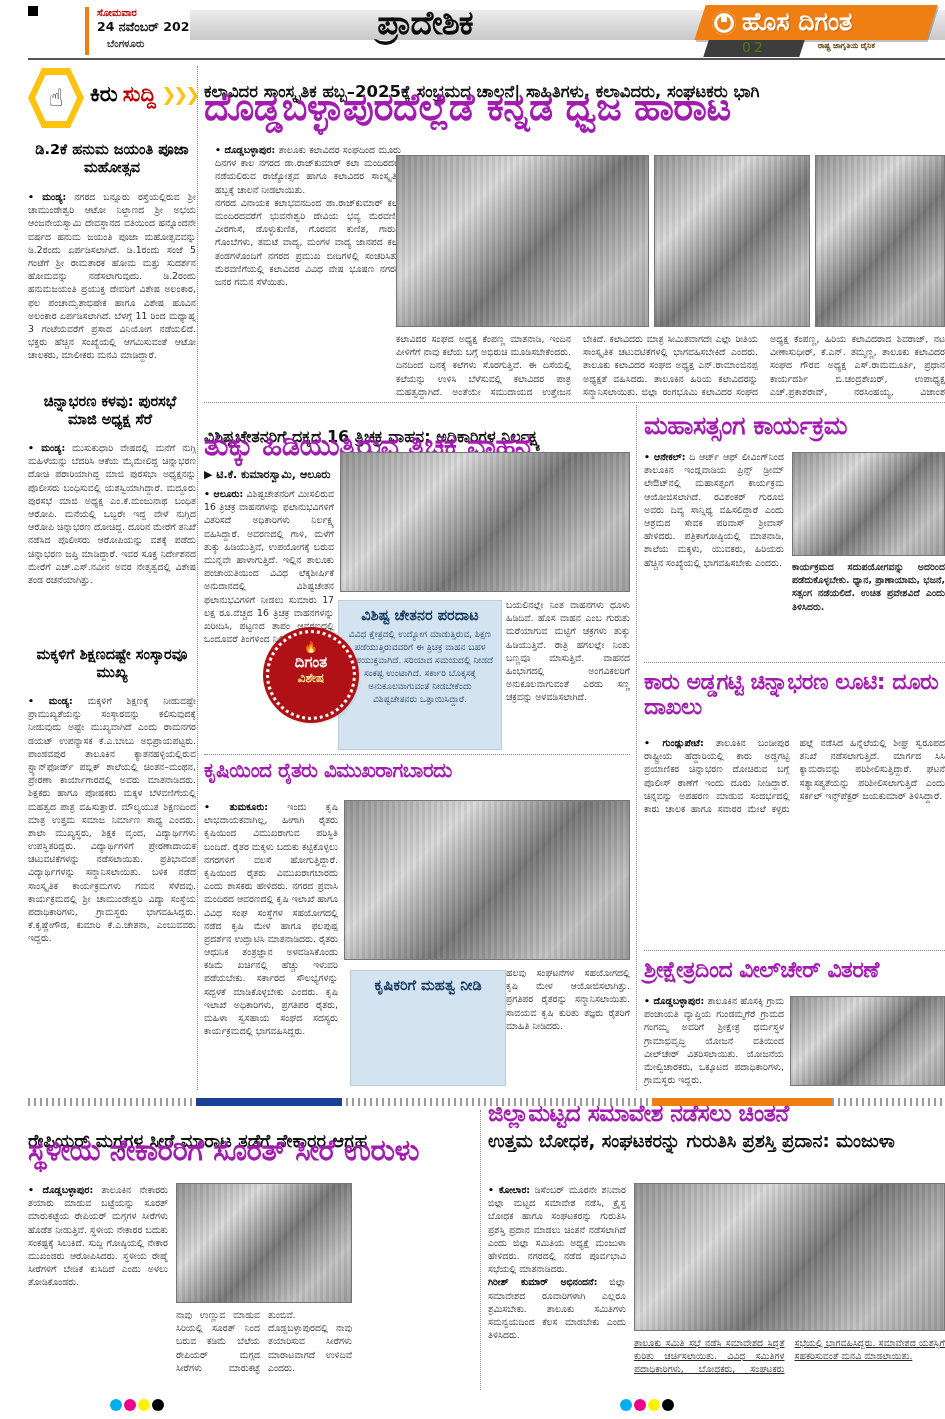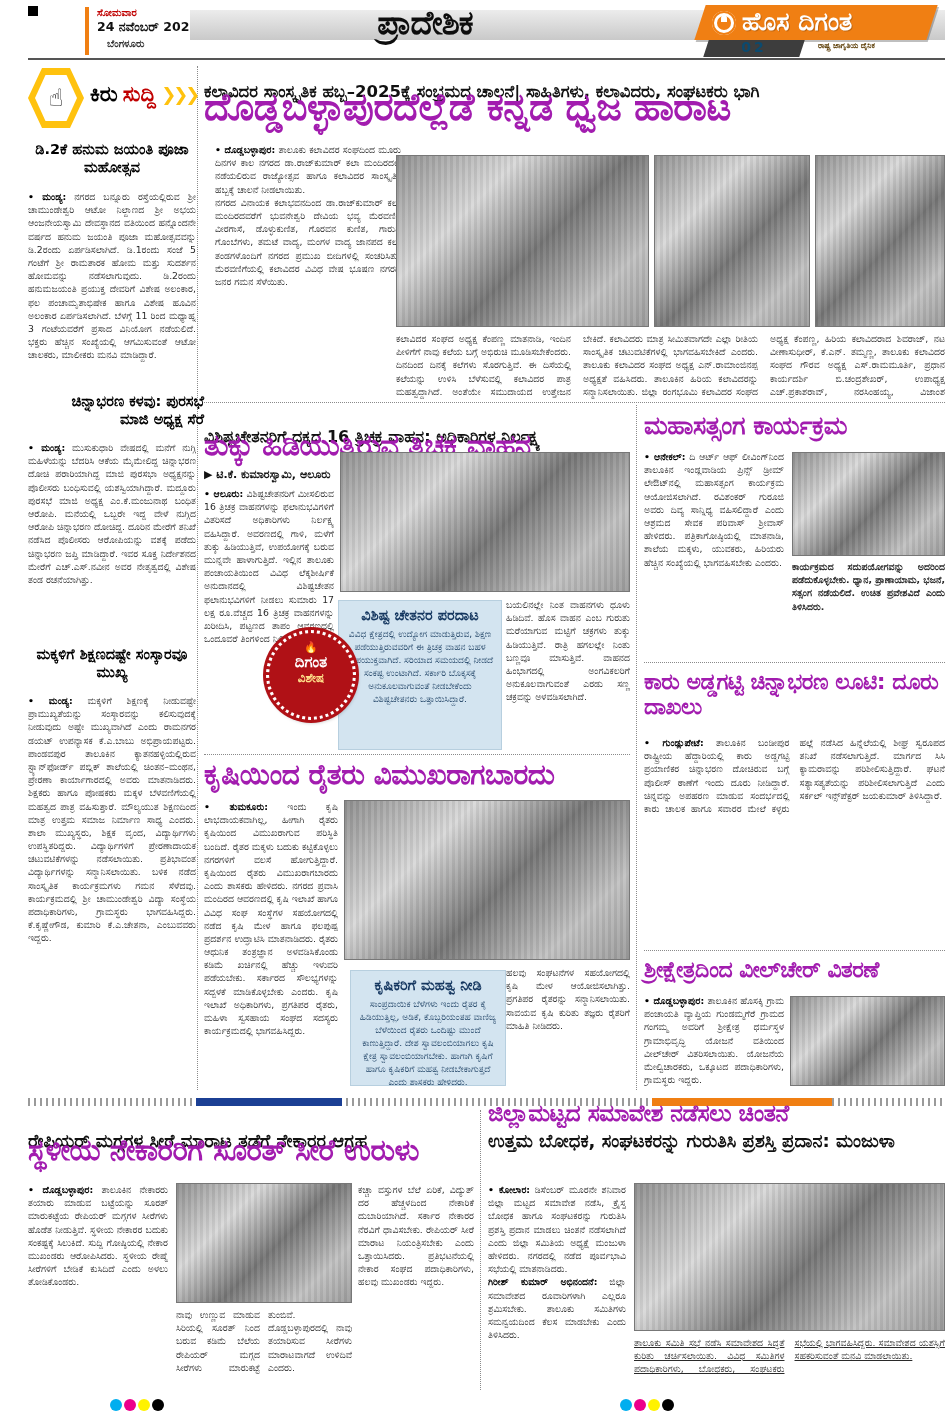--- a/index.html
+++ b/index.html
@@ -41,21 +41,21 @@
   <div class="abs" style="left:190px;top:3px;width:470px;text-align:center;font-size:33px;font-weight:800;color:#0d0d0d;letter-spacing:-1px;">ಪ್ರಾದೇಶಿಕ</div>
 
   <div class="abs skew" style="left:700px;top:5px;width:232px;height:35px;background:#f07f13;box-shadow:2px 2px 0 rgba(0,0,0,.25);"></div>
   <div class="abs" style="left:712px;top:11px;width:24px;height:24px;border-radius:50%;background:#fff;box-shadow:inset 0 0 0 2px #f07f13;">
     <div style="position:absolute;left:5px;top:5px;width:14px;height:14px;border-radius:50%;background:#f07f13;"></div>
     <div style="position:absolute;left:9px;top:4px;width:6px;height:7px;border-radius:50% 50% 0 0;background:#fff;"></div>
   </div>
   <div class="abs" style="left:742px;top:7px;width:190px;font-size:25px;font-weight:800;color:#fff;text-shadow:1px 1px 0 rgba(0,0,0,.2);white-space:nowrap;">ಹೊಸ ದಿಗಂತ</div>
   <div class="abs" style="left:818px;top:41px;font-size:7.5px;font-weight:700;color:#5a3a00;">ರಾಷ್ಟ್ರ ಜಾಗೃತಿಯ ದೈನಿಕ</div>
   <div class="abs skew" style="left:706px;top:40px;width:96px;height:17px;background:#3d3d3d;"></div>
-  <div class="abs" style="left:706px;top:39px;width:96px;text-align:center;font-size:14px;font-weight:700;color:#0c4a6e;letter-spacing:3px;">02</div>
+  <div class="abs" style="left:706px;top:39px;width:96px;text-align:center;font-size:14px;font-weight:400;color:#4d7c0f;letter-spacing:3px;">02</div>
 
   <div class="abs" style="left:28px;top:58px;width:917px;border-top:2px solid #555;"></div>
 
   <div class="abs dotted-v" style="left:197px;top:66px;height:1024px;"></div>
 
   <div class="abs" style="left:28px;top:68px;width:168px;height:62px;">
     <div style="position:absolute;left:0;top:0;width:56px;height:60px;background:#ffc20e;clip-path:polygon(25% 0,75% 0,100% 50%,75% 100%,25% 100%,0 50%);">
       <div style="position:absolute;left:7px;top:7px;width:42px;height:46px;background:#fff;clip-path:polygon(25% 0,75% 0,100% 50%,75% 100%,25% 100%,0 50%);text-align:center;font-size:24px;line-height:46px;">☝</div>
     </div>
     <div style="position:absolute;left:62px;top:14px;white-space:nowrap;">
@@ -64,21 +64,21 @@
       <span style="font-size:18px;font-weight:800;color:#ffc20e;letter-spacing:-3px;">❯❯❯</span>
     </div>
   </div>
 
   <div class="abs brief-title" style="left:30px;top:140px;width:164px;height:44px;">ಡಿ.2ಕೆ ಹನುಮ ಜಯಂತಿ ಪೂಜಾ ಮಹೋತ್ಸವ</div>
   <div class="abs bodytxt" style="left:28px;top:190px;width:168px;height:198px;">
     <b>• ಮಂಡ್ಯ:</b>
     <span>ನಗರದ ಬನ್ನೂರು ರಸ್ತೆಯಲ್ಲಿರುವ ಶ್ರೀ ಚಾಮುಂಡೇಶ್ವರಿ ಆಟೋ ನಿಲ್ದಾಣದ ಶ್ರೀ ಅಭಯ ಆಂಜನೇಯಸ್ವಾಮಿ ದೇವಸ್ಥಾನದ ವತಿಯಿಂದ ಹನ್ನೊಂದನೇ ವರ್ಷದ ಹನುಮ ಜಯಂತಿ ಪೂಜಾ ಮಹೋತ್ಸವವನ್ನು ಡಿ.2ರಂದು ಏರ್ಪಡಿಸಲಾಗಿದೆ. ಡಿ.1ರಂದು ಸಂಜೆ 5 ಗಂಟೆಗೆ ಶ್ರೀ ರಾಮತಾರಕ ಹೋಮ ಮತ್ತು ಸುದರ್ಶನ ಹೋಮವನ್ನು ನಡೆಸಲಾಗುವುದು. ಡಿ.2ರಂದು ಹನುಮಜಯಂತಿ ಪ್ರಯುಕ್ತ ದೇವರಿಗೆ ವಿಶೇಷ ಅಲಂಕಾರ, ಫಲ ಪಂಚಾಮೃತಾಭಿಷೇಕ ಹಾಗೂ ವಿಶೇಷ ಹೂವಿನ ಅಲಂಕಾರ ಏರ್ಪಡಿಸಲಾಗಿದೆ. ಬೆಳಗ್ಗೆ 11 ರಿಂದ ಮಧ್ಯಾಹ್ನ 3 ಗಂಟೆಯವರೆಗೆ ಪ್ರಸಾದ ವಿನಿಯೋಗ ನಡೆಯಲಿದೆ. ಭಕ್ತರು ಹೆಚ್ಚಿನ ಸಂಖ್ಯೆಯಲ್ಲಿ ಆಗಮಿಸುವಂತೆ ಆಟೋ ಚಾಲಕರು, ಮಾಲೀಕರು ಮನವಿ ಮಾಡಿದ್ದಾರೆ.</span>
   </div>
 
-  <div class="abs brief-title" style="left:40px;top:392px;width:164px;height:44px;text-align:right;">ಚಿನ್ನಾಭರಣ ಕಳವು: ಪುರಸಭೆ ಮಾಜಿ ಅಧ್ಯಕ್ಷ ಸೆರೆ</div>
+  <div class="abs brief-title" style="left:28px;top:392px;width:164px;height:44px;">ಚಿನ್ನಾಭರಣ ಕಳವು: ಪುರಸಭೆ ಮಾಜಿ ಅಧ್ಯಕ್ಷ ಸೆರೆ</div>
   <div class="abs bodytxt" style="left:28px;top:441px;width:168px;height:196px;">
     <b>• ಮಂಡ್ಯ:</b>
     <span>ಮುಸುಕುಧಾರಿ ವೇಷದಲ್ಲಿ ಮನೆಗೆ ನುಗ್ಗಿ ಮಹಿಳೆಯನ್ನು ಬೆದರಿಸಿ ಆಕೆಯ ಮೈಮೇಲಿದ್ದ ಚಿನ್ನಾಭರಣ ದೋಚಿ ಪರಾರಿಯಾಗಿದ್ದ ಮಾಜಿ ಪುರಸಭಾ ಅಧ್ಯಕ್ಷನನ್ನು ಪೊಲೀಸರು ಬಂಧಿಸುವಲ್ಲಿ ಯಶಸ್ವಿಯಾಗಿದ್ದಾರೆ. ಮದ್ದೂರು ಪುರಸಭೆ ಮಾಜಿ ಅಧ್ಯಕ್ಷ ಎಂ.ಕೆ.ಮಂಜುನಾಥ ಬಂಧಿತ ಆರೋಪಿ. ಮನೆಯಲ್ಲಿ ಒಬ್ಬರೇ ಇದ್ದ ವೇಳೆ ನುಗ್ಗಿದ ಆರೋಪಿ ಚಿನ್ನಾಭರಣ ದೋಚಿದ್ದ. ದೂರಿನ ಮೇರೆಗೆ ತನಿಖೆ ನಡೆಸಿದ ಪೊಲೀಸರು ಆರೋಪಿಯನ್ನು ವಶಕ್ಕೆ ಪಡೆದು ಚಿನ್ನಾಭರಣ ಜಪ್ತಿ ಮಾಡಿದ್ದಾರೆ. ಇವರ ಸೂಕ್ತ ನಿರ್ದೇಶನದ ಮೇರೆಗೆ ಎಚ್.ಎಸ್.ನವೀನ ಅವರ ನೇತೃತ್ವದಲ್ಲಿ ವಿಶೇಷ ತಂಡ ರಚನೆಯಾಗಿತ್ತು.</span>
   </div>
 
   <div class="abs brief-title" style="left:30px;top:645px;width:164px;height:44px;">ಮಕ್ಕಳಿಗೆ ಶಿಕ್ಷಣದಷ್ಟೇ ಸಂಸ್ಕಾರವೂ ಮುಖ್ಯ</div>
   <div class="abs bodytxt" style="left:28px;top:694px;width:168px;height:392px;">
     <b>• ಮಂಡ್ಯ:</b>
     <span>ಮಕ್ಕಳಿಗೆ ಶಿಕ್ಷಣಕ್ಕೆ ನೀಡುವಷ್ಟೇ ಪ್ರಾಮುಖ್ಯತೆಯನ್ನು ಸಂಸ್ಕಾರವನ್ನು ಕಲಿಸುವುದಕ್ಕೆ ನೀಡುವುದು ಅಷ್ಟೇ ಮುಖ್ಯವಾಗಿದೆ ಎಂದು ರಾಮನಗರ ಡಯಟ್ ಉಪನ್ಯಾಸಕ ಕೆ.ಎ.ಬಾಬು ಅಭಿಪ್ರಾಯಪಟ್ಟರು. ಪಾಂಡವಪುರ ತಾಲೂಕಿನ ಕ್ಯಾತನಹಳ್ಳಿಯಲ್ಲಿರುವ ಸ್ಟ್ಯಾನ್‌ಫೋರ್ಡ್ ಪಬ್ಲಿಕ್ ಶಾಲೆಯಲ್ಲಿ ಚಿಂತನ–ಮಂಥನ, ಪ್ರೇರಣಾ ಕಾರ್ಯಾಗಾರದಲ್ಲಿ ಅವರು ಮಾತನಾಡಿದರು. ಶಿಕ್ಷಕರು ಹಾಗೂ ಪೋಷಕರು ಮಕ್ಕಳ ಬೆಳವಣಿಗೆಯಲ್ಲಿ ಮಹತ್ವದ ಪಾತ್ರ ವಹಿಸುತ್ತಾರೆ. ಮೌಲ್ಯಯುತ ಶಿಕ್ಷಣದಿಂದ ಮಾತ್ರ ಉತ್ತಮ ಸಮಾಜ ನಿರ್ಮಾಣ ಸಾಧ್ಯ ಎಂದರು. ಶಾಲಾ ಮುಖ್ಯಸ್ಥರು, ಶಿಕ್ಷಕ ವೃಂದ, ವಿದ್ಯಾರ್ಥಿಗಳು ಉಪಸ್ಥಿತರಿದ್ದರು. ವಿದ್ಯಾರ್ಥಿಗಳಿಗೆ ಪ್ರೇರಣಾದಾಯಕ ಚಟುವಟಿಕೆಗಳನ್ನು ನಡೆಸಲಾಯಿತು. ಪ್ರತಿಭಾವಂತ ವಿದ್ಯಾರ್ಥಿಗಳನ್ನು ಸನ್ಮಾನಿಸಲಾಯಿತು. ಬಳಿಕ ನಡೆದ ಸಾಂಸ್ಕೃತಿಕ ಕಾರ್ಯಕ್ರಮಗಳು ಗಮನ ಸೆಳೆದವು. ಕಾರ್ಯಕ್ರಮದಲ್ಲಿ ಶ್ರೀ ಚಾಮುಂಡೇಶ್ವರಿ ವಿದ್ಯಾ ಸಂಸ್ಥೆಯ ಪದಾಧಿಕಾರಿಗಳು, ಗ್ರಾಮಸ್ಥರು ಭಾಗವಹಿಸಿದ್ದರು. ಕೆ.ಕೃಷ್ಣೇಗೌಡ, ಕುಮಾರಿ ಕೆ.ಎ.ಚೇತನಾ, ಎಂಬುವವರು ಇದ್ದರು.</span>
   </div>
@@ -119,32 +119,31 @@
   <div class="abs" style="left:266px;top:630px;width:84px;height:84px;border-radius:50%;background:#b01116;border:3px dotted #ffffff;box-shadow:0 0 0 3px #b01116,1px 2px 4px rgba(0,0,0,.4);text-align:center;">
     <div style="font-size:11px;color:#ffd65c;margin-top:8px;">🔥</div>
     <div style="font-size:15px;font-weight:800;color:#fff;line-height:1.1;">ದಿಗಂತ</div>
     <div style="font-size:12px;font-weight:800;color:#ffe08a;line-height:1.2;">ವಿಶೇಷ</div>
   </div>
 
   <div class="abs bodytxt" style="left:506px;top:598px;width:124px;height:152px;">ಬಯಲಿನಲ್ಲೇ ನಿಂತ ವಾಹನಗಳು ಧೂಳು ಹಿಡಿದಿವೆ. ಹೊಸ ವಾಹನ ಎಂಬ ಗುರುತು ಮರೆಯಾಗುವ ಮಟ್ಟಿಗೆ ಚಕ್ರಗಳು ತುಕ್ಕು ಹಿಡಿಯುತ್ತಿವೆ. ರಾತ್ರಿ ಹಗಲಲ್ಲೇ ನಿಂತು ಬಣ್ಣವೂ ಮಾಸುತ್ತಿವೆ. ವಾಹನದ ಹಿಂಭಾಗದಲ್ಲಿ ಅಂಗವಿಕಲರಿಗೆ ಅನುಕೂಲವಾಗುವಂತೆ ಎರಡು ಸಣ್ಣ ಚಕ್ರವನ್ನು ಅಳವಡಿಸಲಾಗಿದೆ.</div>
 
   <div class="abs dotted-h" style="left:204px;top:754px;width:426px;"></div>
 
-  <div class="abs headline" style="left:204px;top:760px;width:426px;font-size:28px;white-space:nowrap;">ಕೃಷಿಯಿಂದ ರೈತರು ವಿಮುಖರಾಗಬಾರದು</div>
+  <div class="abs headline" style="left:204px;top:760px;width:426px;font-size:20px;white-space:nowrap;">ಕೃಷಿಯಿಂದ ರೈತರು ವಿಮುಖರಾಗಬಾರದು</div>
 
   <div class="abs bodytxt" style="left:204px;top:800px;width:134px;height:288px;">
     <b>• ತುಮಕೂರು:</b>
     <span>ಇಂದು ಕೃಷಿ ಲಾಭದಾಯಕವಾಗಿಲ್ಲ, ಹೀಗಾಗಿ ರೈತರು ಕೃಷಿಯಿಂದ ವಿಮುಖರಾಗುವ ಪರಿಸ್ಥಿತಿ ಬಂದಿದೆ. ರೈತರ ಮಕ್ಕಳು ಬದುಕು ಕಟ್ಟಿಕೊಳ್ಳಲು ನಗರಗಳಿಗೆ ವಲಸೆ ಹೋಗುತ್ತಿದ್ದಾರೆ. ಕೃಷಿಯಿಂದ ರೈತರು ವಿಮುಖರಾಗಬಾರದು ಎಂದು ಶಾಸಕರು ಹೇಳಿದರು. ನಗರದ ಪ್ರವಾಸಿ ಮಂದಿರದ ಆವರಣದಲ್ಲಿ ಕೃಷಿ ಇಲಾಖೆ ಹಾಗೂ ವಿವಿಧ ಸಂಘ ಸಂಸ್ಥೆಗಳ ಸಹಯೋಗದಲ್ಲಿ ನಡೆದ ಕೃಷಿ ಮೇಳ ಹಾಗೂ ಫಲಪುಷ್ಪ ಪ್ರದರ್ಶನ ಉದ್ಘಾಟಿಸಿ ಮಾತನಾಡಿದರು. ರೈತರು ಆಧುನಿಕ ತಂತ್ರಜ್ಞಾನ ಅಳವಡಿಸಿಕೊಂಡು ಕಡಿಮೆ ಖರ್ಚಿನಲ್ಲಿ ಹೆಚ್ಚು ಇಳುವರಿ ಪಡೆಯಬೇಕು. ಸರ್ಕಾರದ ಸೌಲಭ್ಯಗಳನ್ನು ಸದ್ಬಳಕೆ ಮಾಡಿಕೊಳ್ಳಬೇಕು ಎಂದರು. ಕೃಷಿ ಇಲಾಖೆ ಅಧಿಕಾರಿಗಳು, ಪ್ರಗತಿಪರ ರೈತರು, ಮಹಿಳಾ ಸ್ವಸಹಾಯ ಸಂಘದ ಸದಸ್ಯರು ಕಾರ್ಯಕ್ರಮದಲ್ಲಿ ಭಾಗವಹಿಸಿದ್ದರು.</span>
   </div>
 
   <div class="abs photo" style="left:344px;top:800px;width:286px;height:160px;"></div>
 
   <div class="abs bluebox" style="left:350px;top:970px;width:140px;height:102px;">
     <div class="bb-title">ಕೃಷಿಕರಿಗೆ ಮಹತ್ವ ನೀಡಿ</div>
-    <div class="bb-body">ಸಾಂಪ್ರದಾಯಿಕ ಬೆಳೆಗಳು ಇಂದು ರೈತರ ಕೈ ಹಿಡಿಯುತ್ತಿಲ್ಲ, ಅಡಿಕೆ, ಕೊಬ್ಬರಿಯಂತಹ ವಾಣಿಜ್ಯ ಬೆಳೆಯಿಂದ ರೈತರು ಒಂದಿಷ್ಟು ಮುಂದೆ ಕಾಣುತ್ತಿದ್ದಾರೆ. ದೇಶ ಸ್ವಾವಲಂಬಿಯಾಗಲು ಕೃಷಿ ಕ್ಷೇತ್ರ ಸ್ವಾವಲಂಬಿಯಾಗಬೇಕು. ಹಾಗಾಗಿ ಕೃಷಿಗೆ ಹಾಗೂ ಕೃಷಿಕರಿಗೆ ಮಹತ್ವ ನೀಡಬೇಕಾಗುತ್ತದೆ ಎಂದು ಶಾಸಕರು ಹೇಳಿದರು.</div>
   </div>
 
   <div class="abs bodytxt" style="left:506px;top:966px;width:124px;height:122px;">ಹಲವು ಸಂಘಟನೆಗಳ ಸಹಯೋಗದಲ್ಲಿ ಕೃಷಿ ಮೇಳ ಆಯೋಜಿಸಲಾಗಿತ್ತು. ಪ್ರಗತಿಪರ ರೈತರನ್ನು ಸನ್ಮಾನಿಸಲಾಯಿತು. ಸಾವಯವ ಕೃಷಿ ಕುರಿತು ತಜ್ಞರು ರೈತರಿಗೆ ಮಾಹಿತಿ ನೀಡಿದರು.</div>
 
   <div class="abs dotted-v" style="left:636px;top:405px;height:685px;"></div>
 
   <div class="abs headline" style="left:644px;top:412px;width:300px;font-size:25px;white-space:nowrap;">ಮಹಾಸತ್ಸಂಗ ಕಾರ್ಯಕ್ರಮ</div>
   <div class="abs bodytxt" style="left:644px;top:450px;width:140px;height:206px;">
     <b>• ಆನೇಕಲ್:</b>
     <span>ದಿ ಆರ್ಟ್ ಆಫ್ ಲೀವಿಂಗ್‌ನಿಂದ ತಾಲೂಕಿನ ಇಂಡ್ಲವಾಡಿಯ ಪ್ರಿನ್ಸ್ ಡ್ರೀಮ್ ಲೇಔಟ್‌ನಲ್ಲಿ ಮಹಾಸತ್ಸಂಗ ಕಾರ್ಯಕ್ರಮ ಆಯೋಜಿಸಲಾಗಿದೆ. ರವಿಶಂಕರ್ ಗುರೂಜಿ ಅವರು ದಿವ್ಯ ಸಾನ್ನಿಧ್ಯ ವಹಿಸಲಿದ್ದಾರೆ ಎಂದು ಆಶ್ರಮದ ಸೇವಕ ಪರಿವಾಸ್ ಶ್ರೀವಾಸ್ ಹೇಳಿದರು. ಪತ್ರಿಕಾಗೋಷ್ಠಿಯಲ್ಲಿ ಮಾತನಾಡಿ, ಶಾಲೆಯ ಮಕ್ಕಳು, ಯುವಕರು, ಹಿರಿಯರು ಹೆಚ್ಚಿನ ಸಂಖ್ಯೆಯಲ್ಲಿ ಭಾಗವಹಿಸಬೇಕು ಎಂದರು.</span>
@@ -175,21 +174,20 @@
 
   <div class="abs kicker" style="left:28px;top:1112px;width:447px;font-size:18px;white-space:nowrap;">ರೇಪಿಯರ್ ಮಗ್ಗಗಳ ಸೀರೆ ಮಾರಾಟ ತಡೆಗೆ ನೇಕಾರರ ಆಗ್ರಹ</div>
   <div class="abs headline" style="left:28px;top:1135px;width:447px;font-size:29px;white-space:nowrap;">ಸ್ಥಳೀಯ ನೇಕಾರರಿಗೆ ಸೂರತ್ ಸೀರೆ ಉರುಳು</div>
 
   <div class="abs bodytxt" style="left:28px;top:1183px;width:140px;height:206px;">
     <b>• ದೊಡ್ಡಬಳ್ಳಾಪುರ:</b>
     <span>ತಾಲೂಕಿನ ನೇಕಾರರು ತಯಾರು ಮಾಡುವ ಬಟ್ಟೆಯನ್ನು ಸೂರತ್ ಮಾರುಕಟ್ಟೆಯ ರೇಪಿಯರ್ ಮಗ್ಗಗಳ ಸೀರೆಗಳು ಹೊಡೆತ ನೀಡುತ್ತಿವೆ. ಸ್ಥಳೀಯ ನೇಕಾರರ ಬದುಕು ಸಂಕಷ್ಟಕ್ಕೆ ಸಿಲುಕಿದೆ. ಸುದ್ದಿ ಗೋಷ್ಠಿಯಲ್ಲಿ ನೇಕಾರ ಮುಖಂಡರು ಆರೋಪಿಸಿದರು. ಸ್ಥಳೀಯ ರೇಷ್ಮೆ ಸೀರೆಗಳಿಗೆ ಬೇಡಿಕೆ ಕುಸಿದಿದೆ ಎಂದು ಅಳಲು ತೋಡಿಕೊಂಡರು.</span>
   </div>
   <div class="abs photo" style="left:176px;top:1183px;width:176px;height:120px;"></div>
   <div class="abs bodytxt" style="left:176px;top:1308px;width:176px;height:82px;column-count:2;column-gap:8px;">ನಾವು ಉಣ್ಣುವ ಮಾಡುವ ಸಿರಿಯಲ್ಲಿ ಸೂರತ್ ನಿಂದ ಬರುವ ಕಡಿಮೆ ಬೆಲೆಯ ರೇಪಿಯರ್ ಮಗ್ಗದ ಸೀರೆಗಳು ಮಾರುಕಟ್ಟೆ ತುಂಬಿವೆ. ದೊಡ್ಡಬಳ್ಳಾಪುರದಲ್ಲಿ ನಾವು ತಯಾರಿಸುವ ಸೀರೆಗಳು ಮಾರಾಟವಾಗದೆ ಉಳಿದಿವೆ ಎಂದರು.</div>
-  <div class="abs bodytxt" style="left:358px;top:1183px;width:116px;height:206px;">ಕಚ್ಚಾ ವಸ್ತುಗಳ ಬೆಲೆ ಏರಿಕೆ, ವಿದ್ಯುತ್ ದರ ಹೆಚ್ಚಳದಿಂದ ನೇಕಾರಿಕೆ ದುಬಾರಿಯಾಗಿದೆ. ಸರ್ಕಾರ ನೇಕಾರರ ನೆರವಿಗೆ ಧಾವಿಸಬೇಕು. ರೇಪಿಯರ್ ಸೀರೆ ಮಾರಾಟ ನಿಯಂತ್ರಿಸಬೇಕು ಎಂದು ಒತ್ತಾಯಿಸಿದರು. ಪ್ರತಿಭಟನೆಯಲ್ಲಿ ನೇಕಾರ ಸಂಘದ ಪದಾಧಿಕಾರಿಗಳು, ಹಲವು ಮುಖಂಡರು ಇದ್ದರು.</div>
 
   <div class="abs dotted-v" style="left:480px;top:1110px;height:280px;"></div>
 
   <div class="abs kicker" style="left:488px;top:1112px;width:457px;font-size:18px;white-space:nowrap;">ಉತ್ತಮ ಬೋಧಕ, ಸಂಘಟಕರನ್ನು ಗುರುತಿಸಿ ಪ್ರಶಸ್ತಿ ಪ್ರದಾನ: ಮಂಜುಳಾ</div>
   <div class="abs headline" style="left:488px;top:1101px;width:457px;font-size:23px;white-space:nowrap;">ಜಿಲ್ಲಾಮಟ್ಟದ ಸಮಾವೇಶ ನಡೆಸಲು ಚಿಂತನೆ</div>
 
   <div class="abs bodytxt" style="left:488px;top:1183px;width:138px;height:206px;">
     <b>• ಕೋಲಾರ:</b>
     <span>ಡಿಸೆಂಬರ್ ಮೂರನೇ ಶನಿವಾರ ಜಿಲ್ಲಾ ಮಟ್ಟದ ಸಮಾವೇಶ ನಡೆಸಿ, ಕ್ರೈಸ್ತ ಬೋಧಕ ಹಾಗೂ ಸಂಘಟಕರನ್ನು ಗುರುತಿಸಿ ಪ್ರಶಸ್ತಿ ಪ್ರದಾನ ಮಾಡಲು ಚಿಂತನೆ ನಡೆಸಲಾಗಿದೆ ಎಂದು ಜಿಲ್ಲಾ ಸಮಿತಿಯ ಅಧ್ಯಕ್ಷೆ ಮಂಜುಳಾ ಹೇಳಿದರು. ನಗರದಲ್ಲಿ ನಡೆದ ಪೂರ್ವಭಾವಿ ಸಭೆಯಲ್ಲಿ ಮಾತನಾಡಿದರು.</span><br>
     <b>ಗಿರೀಶ್ ಕುಮಾರ್ ಅಭಿನಂದನೆ:</b>

